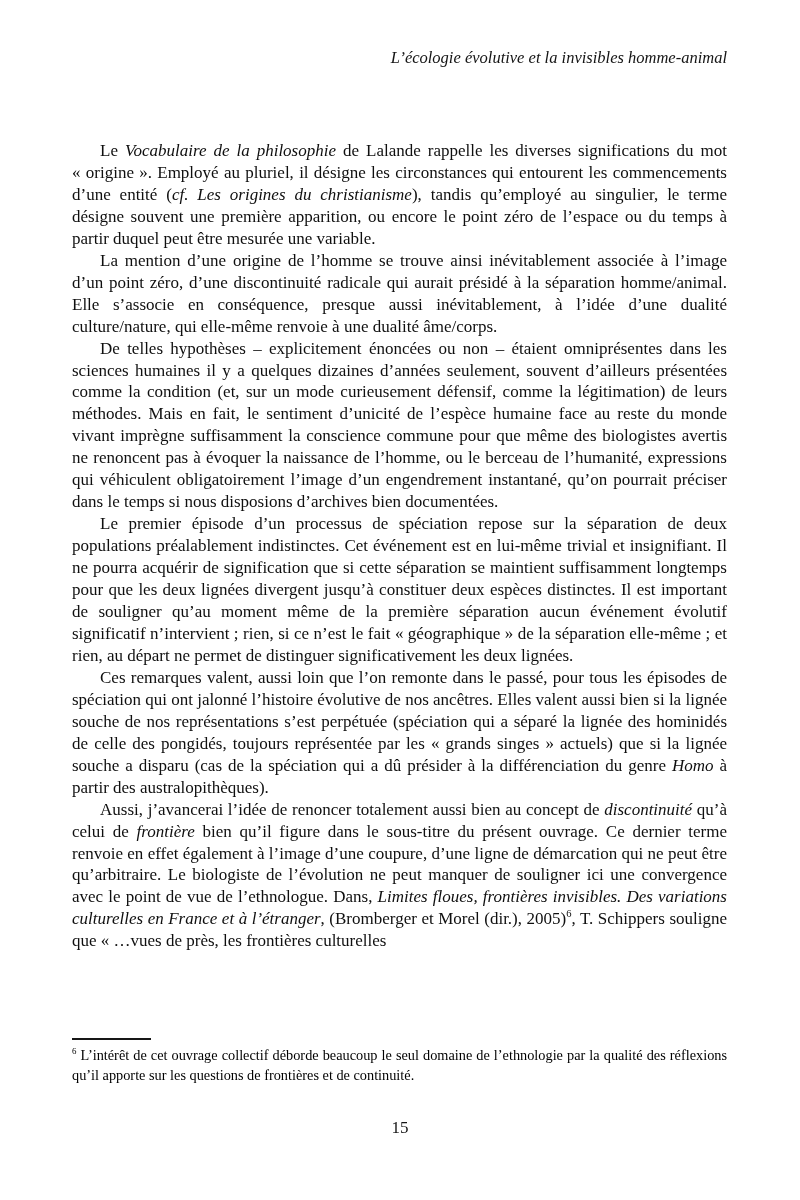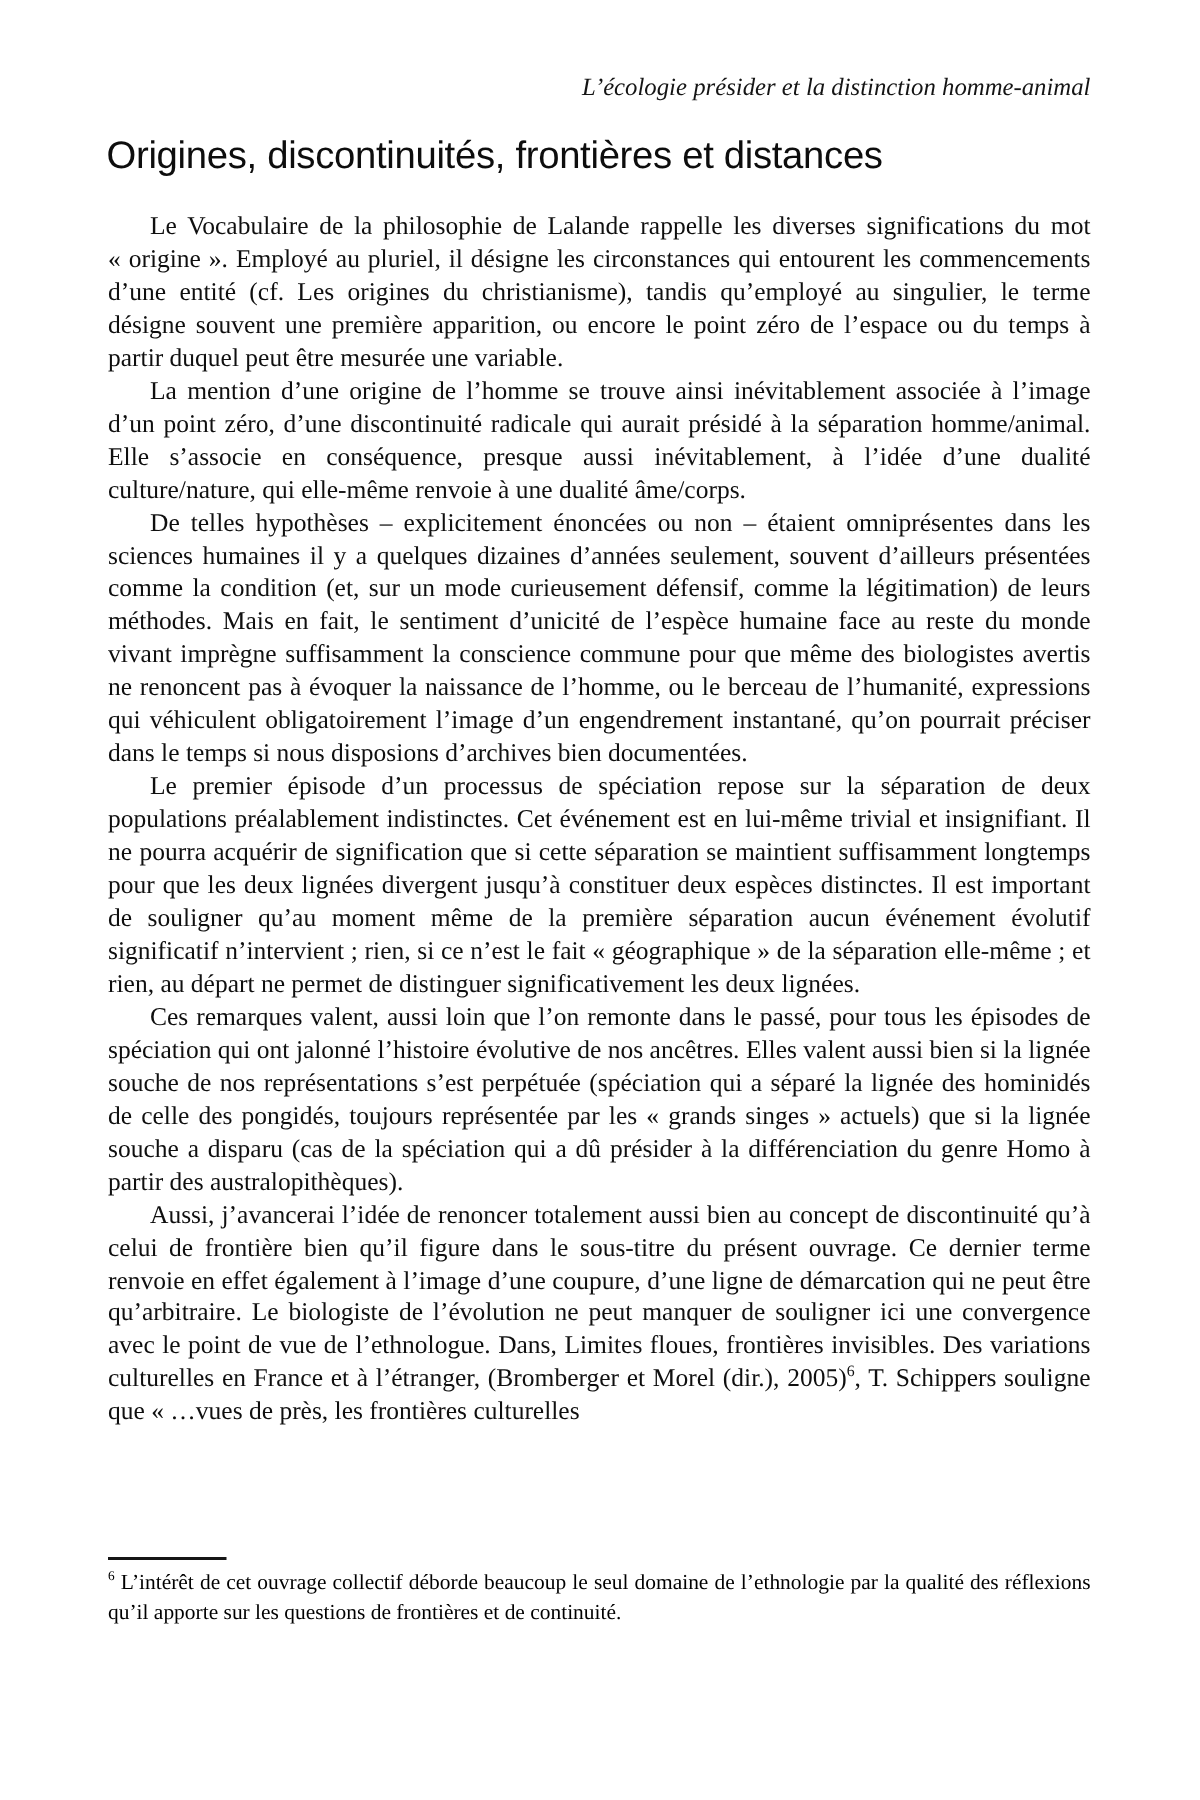--- a/index.html
+++ b/index.html
@@ -47,21 +47,21 @@
     font-size:17px;
     line-height:21.95px;
     text-align:justify;
     color:#0f0f0f;
   }
   .body-text p{
     margin:0;
     padding:0;
     text-indent:28px;
   }
-  .it{}
+  .it{font-style:italic;}
   .bd{font-weight:normal;}
   sup{
     font-size:0.62em;
     line-height:0;
     vertical-align:super;
   }
   .footnote-sep{
     position:absolute;
     top:1038px;
     left:72px;
@@ -87,31 +87,31 @@
     text-align:center;
     font-size:17px;
     color:#141414;
   }
 </style>
 </head>
 <body>
 
 <div class="page">
 
-  <div class="running-header">L’écologie présider et la distinction homme-animal</div>
+  <div class="running-header">L’écologie évolutive et la invisibles homme-animal</div>
 
-  <h1 class="chapter-title">Origines, discontinuités, frontières et distances</h1>
 
   <div class="body-text">
     <p><span>Le </span><span class="it">Vocabulaire de la philosophie</span><span> de Lalande rappelle les diverses significations du mot «&nbsp;origine&nbsp;». Employé au pluriel, il désigne les circonstances qui entourent les commencements d’une entité (</span><span class="it">cf. Les origines du christianisme</span><span>), tandis qu’employé au singulier, le terme désigne souvent une première apparition, ou encore le point zéro de l’espace ou du temps à partir duquel peut être mesurée une variable.</span></p>
     <p><span>La mention d’</span><span class="bd">une</span><span> origine de l’homme se trouve ainsi inévitablement associée à l’image d’un point zéro, d’une discontinuité radicale qui aurait présidé à la séparation homme/animal. Elle s’associe en conséquence, presque aussi inévitablement, à l’idée d’une dualité culture/nature, qui elle-même renvoie à une dualité âme/corps.</span></p>
     <p><span>De telles hypothèses – explicitement énoncées ou non – étaient omniprésentes dans les sciences humaines il y a quelques dizaines d’années seulement, souvent d’ailleurs présentées comme la condition (et, sur un mode curieusement défensif, comme la légitimation) de leurs méthodes. Mais en fait, le sentiment d’unicité de l’espèce humaine face au reste du monde vivant imprègne suffisamment la conscience commune pour que même des biologistes avertis ne renoncent pas à évoquer la naissance de l’homme, ou le berceau de l’humanité, expressions qui véhiculent obligatoirement l’image d’un engendrement instantané, qu’on pourrait préciser dans le temps si nous disposions d’archives bien documentées.</span></p>
     <p><span>Le premier épisode d’un processus de spéciation repose sur la séparation de deux populations préalablement indistinctes. Cet événement est en lui-même trivial et insignifiant. Il ne pourra acquérir de signification que si cette séparation se maintient suffisamment longtemps pour que les deux lignées divergent jusqu’à constituer deux espèces distinctes. Il est important de souligner qu’au moment même de la première séparation aucun événement évolutif significatif n’intervient&nbsp;; rien, si ce n’est le fait «&nbsp;géographique&nbsp;» de la séparation elle-même&nbsp;; et rien, au départ ne permet de distinguer significativement les deux lignées.</span></p>
     <p><span>Ces remarques valent, aussi loin que l’on remonte dans le passé, pour tous les épisodes de spéciation qui ont jalonné l’histoire évolutive de nos ancêtres. Elles valent aussi bien si la lignée souche de nos représentations s’est perpétuée (spéciation qui a séparé la lignée des hominidés de celle des pongidés, toujours représentée par les «&nbsp;grands singes&nbsp;» actuels) que si la lignée souche a disparu (cas de la spéciation qui a dû présider à la différenciation du genre </span><span class="it">Homo</span><span> à partir des australopithèques).</span></p>
     <p><span>Aussi, j’avancerai l’idée de renoncer totalement aussi bien au concept de </span><span class="it">discontinuité</span><span> qu’à celui de </span><span class="it">frontière</span><span> bien qu’il figure dans le sous-titre du présent ouvrage. Ce dernier terme renvoie en effet également à l’image d’une coupure, d’une ligne de démarcation qui ne peut être qu’arbitraire. Le biologiste de l’évolution ne peut manquer de souligner ici une convergence avec le point de vue de l’ethnologue. Dans, </span><span class="it">Limites floues, frontières invisibles. Des variations culturelles en France et à l’étranger</span><span>, (Bromberger et Morel (dir.), 2005)</span><sup>6</sup><span>, T. Schippers souligne que «&nbsp;…vues de près, les frontières culturelles</span></p>
   </div>
 
   <div class="footnote-sep"></div>
 
   <div class="footnote"><sup>6</sup><span>&nbsp;L’intérêt de cet ouvrage collectif déborde beaucoup le seul domaine de l’ethnologie par la qualité des réflexions qu’il apporte sur les questions de frontières et de continuité.</span></div>
 
+  <div class="page-number">15</div>
 
 </div>
 
 </body></html>

